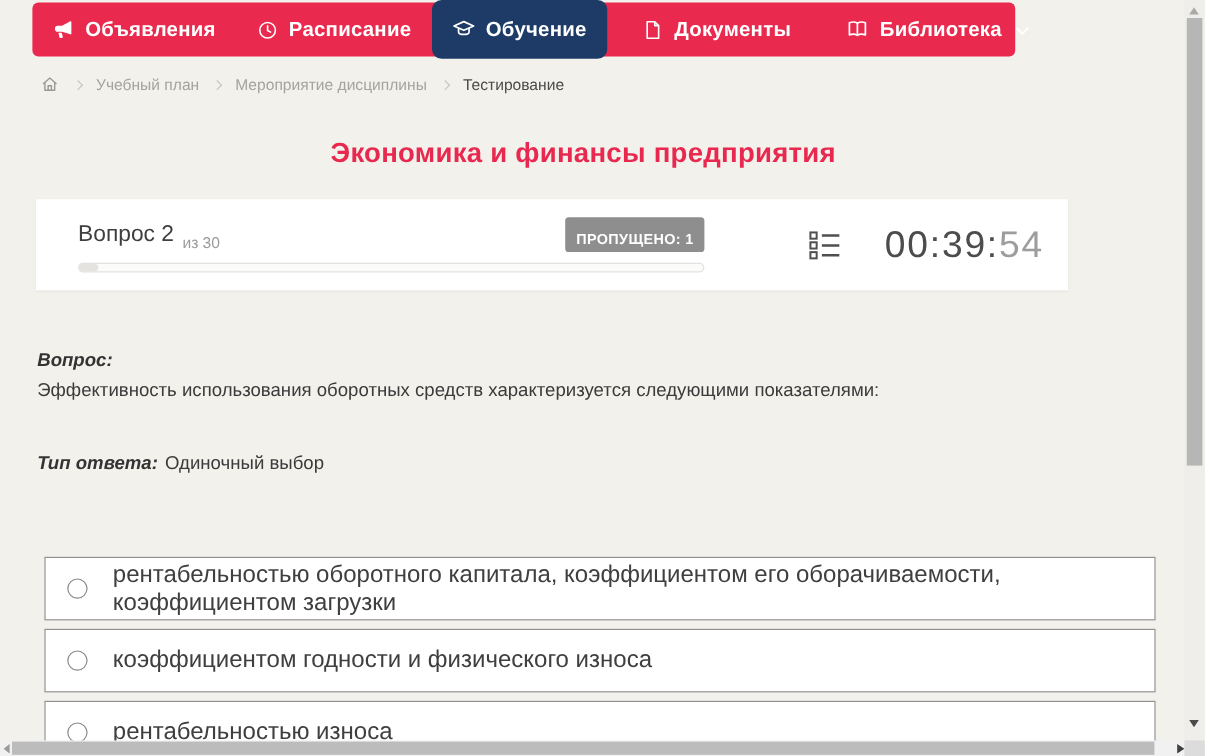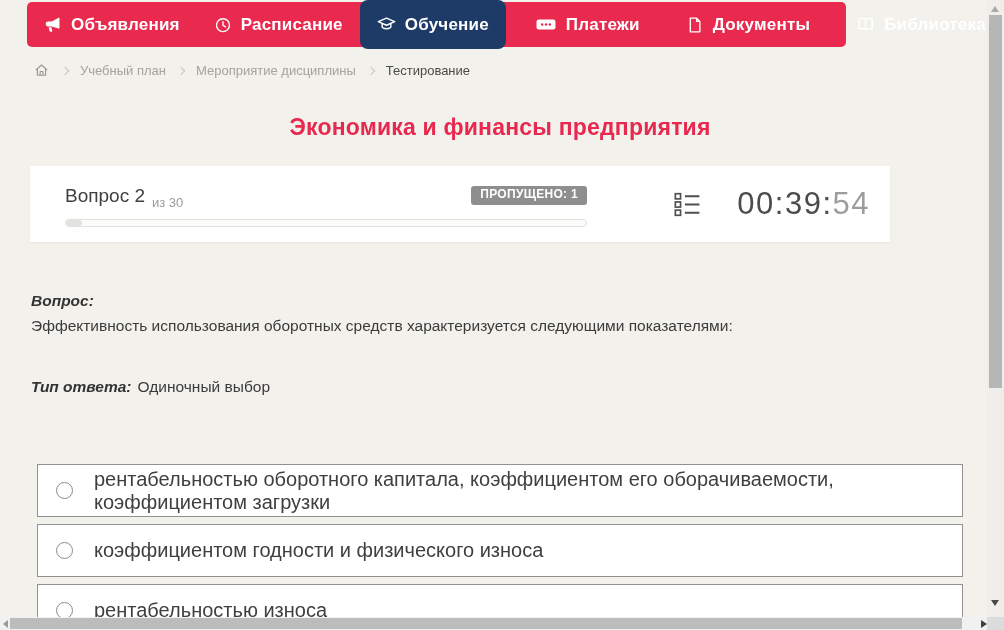--- a/index.html
+++ b/index.html
@@ -41,39 +41,39 @@
     display:inline-block; width:6px; height:6px;
     border-top:1.5px solid #c8c6c1; border-right:1.5px solid #c8c6c1;
     transform:rotate(45deg); margin:0 1px;
   }
   .crumb-link { cursor:pointer; }
   .crumb-current { color:#4a4a4a; }
   .home-icon { color:#9b9995; display:flex; cursor:pointer; }
 
   
   .page-title {
-    position:absolute; left:30px; top:114px; width:940px;
+    position:absolute; left:16px; top:114px; width:940px;
     text-align:center; font-size:23px; font-weight:bold; color:#e8284e;
     letter-spacing:.2px;
   }
 
   
   .quiz-card {
     position:absolute; left:30px; top:166px; width:860px; height:76px;
     background:#ffffff; box-shadow:0 1px 2px rgba(0,0,0,.05);
     display:flex; align-items:center; padding:0 20px;
   }
   .quiz-left { width:522px; margin-left:15px; }
   .quiz-left-row1 { display:flex; align-items:center; }
   .q-number { font-size:19px; color:#3f3f3f; font-weight:500; }
   .q-of { font-size:13px; color:#9b9b9b; margin-left:7px; margin-top:13px; }
   .skip-badge {
     margin-left:auto; background:#8e8e8e; color:#ffffff;
     font-size:12px; font-weight:bold; letter-spacing:.3px;
-    padding:1px 9px 4px; border-radius:3px;
+    padding:11px 9px 4px; border-radius:3px;
   }
   .progress-track {
     margin-top:9px; height:8px; width:522px;
     background:#fbfbfa; border:1px solid #e2e1de; border-radius:5px;
   }
   .progress-fill { height:100%; width:3%; background:#e4e3e0; border-radius:5px; }
   .qlist-btn { margin-left:87px; color:#4f4f4f; cursor:pointer; display:flex; }
   .timer {
     margin-left:auto; font-size:31px; font-weight:300;
     color:#4c4c4c; letter-spacing:1.5px; white-space:nowrap;
@@ -178,31 +178,20 @@
   <div class="nav-item active">
     <span>
       <svg width="19" height="19" viewBox="0 0 20 20" fill="none" stroke="currentColor" stroke-width="1.5" stroke-linejoin="round">
         <path d="M10 3.2 18.6 7 10 10.8 1.4 7z"></path>
         <path d="M5.4 8.9v3.3c0 1.2 2 2.2 4.6 2.2s4.6-1 4.6-2.2V8.9"></path>
       </svg>
     </span>
     <span>Обучение</span>
   </div>
 
-  <div class="nav-item nav-gap">
-    <span>
-      <svg width="22" height="19" viewBox="0 0 22 20">
-        <rect x="1" y="4.8" width="20" height="10.4" rx="2.4" fill="#ffffff"></rect>
-        <circle cx="7" cy="10" r="1.3" fill="#e9294e"></circle>
-        <circle cx="11" cy="10" r="1.3" fill="#e9294e"></circle>
-        <circle cx="15" cy="10" r="1.3" fill="#e9294e"></circle>
-      </svg>
-    </span>
-    <span>Платежи</span>
-  </div>
 
   <div class="nav-item nav-gap">
     <span>
       <svg width="18" height="18" viewBox="0 0 20 20" fill="none" stroke="currentColor" stroke-width="1.5" stroke-linejoin="round">
         <path d="M4.8 2.4h7l3.6 3.6v11.6H4.8z"></path>
         <path d="M11.8 2.4v3.6h3.6"></path>
       </svg>
     </span>
     <span>Документы</span>
   </div>

